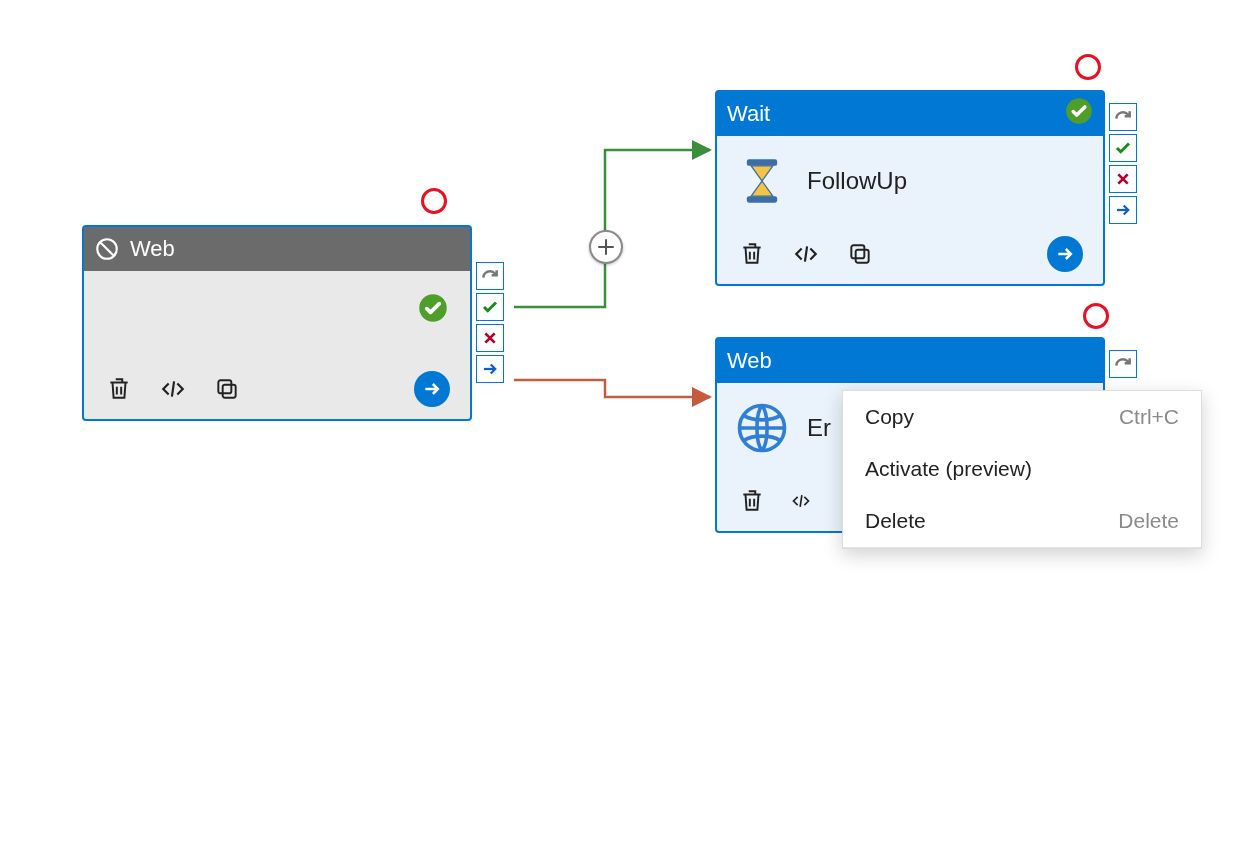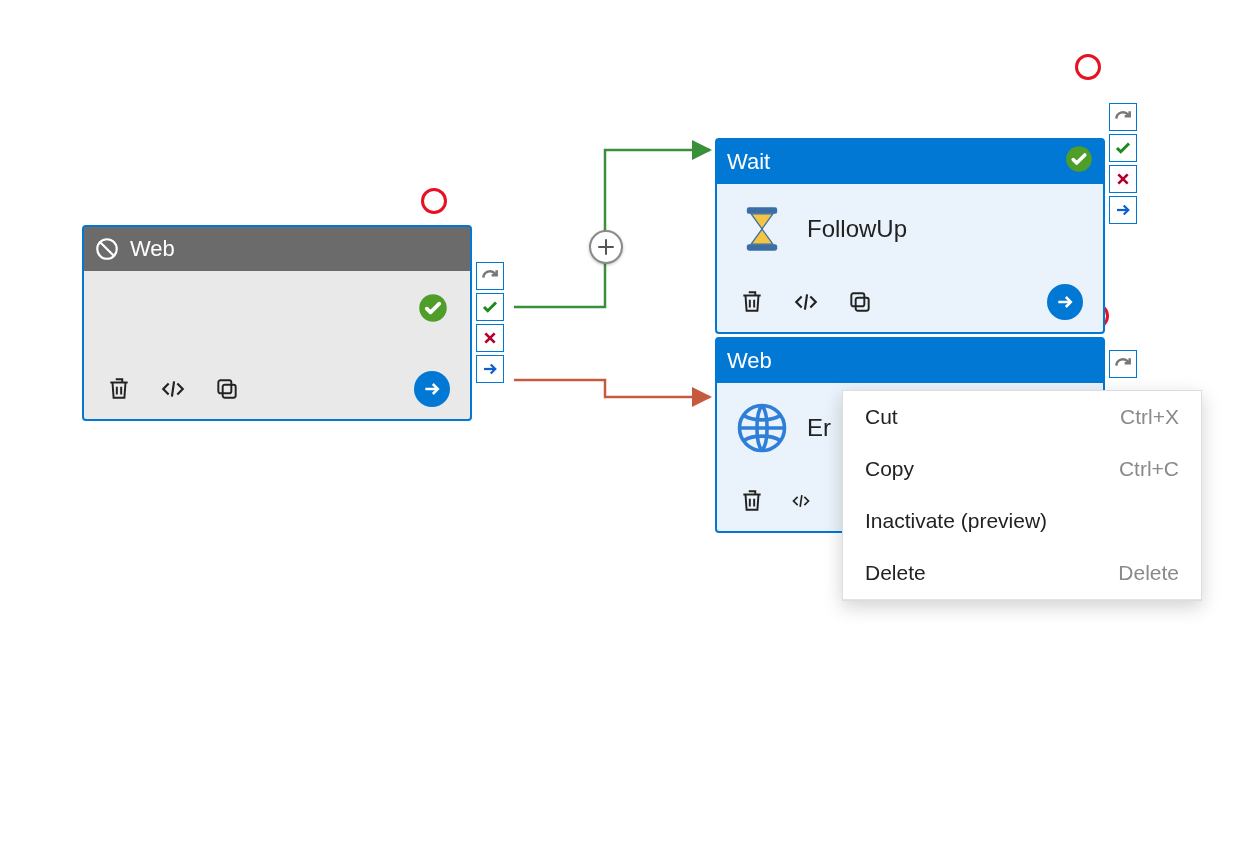--- a/index.html
+++ b/index.html
@@ -139,21 +139,21 @@
         </svg>
     </span>
     <span class="handle">
       <svg width="18" height="18" viewBox="0 0 24 24" fill="none" stroke="#0f5dd0" stroke-width="3">
           <path d="M4 12h14"></path>
           <path d="M13 6l6 6-6 6"></path>
         </svg>
     </span>
   </div>
 
-  <div class="node" style="left:715px; top:90px;margin-top:48px;">
+  <div class="node" style="left:715px; top:90px;">
     <div class="node-header">
       <span>Wait</span>
       <span style="margin-left:auto;">
         <svg width="28" height="28" viewBox="0 0 24 24">
             <circle cx="12" cy="12" r="11" fill="#4f9e2a"></circle>
             <path d="M7 12.5l3 3 7-7" stroke="#fff" stroke-width="3" fill="none" stroke-linecap="round" stroke-linejoin="round"></path>
           </svg>
       </span>
     </div>
     <div class="node-body">
@@ -271,29 +271,25 @@
     <span class="handle">
       <svg width="20" height="20" viewBox="0 0 24 24" fill="none" stroke="#777" stroke-width="3">
           <path d="M4 14a8 8 0 0 1 14-5l2 2"></path>
           <path d="M20 5v6h-6"></path>
         </svg>
     </span>
   </div>
 
   <div class="ctx-menu" style="left:842px; top:390px;">
     <div class="item">
-      <span>Cut</span>
-      <span class="kbd">Ctrl+X</span>
-    </div>
-    <div class="item">
       <span>Copy</span>
       <span class="kbd">Ctrl+C</span>
     </div>
     <div class="item">
-      <span>Inactivate (preview)</span>
+      <span>Activate (preview)</span>
       <span class="kbd"></span>
     </div>
     <div class="item">
       <span>Delete</span>
       <span class="kbd">Delete</span>
     </div>
     <div class="sep"></div>
   </div>
 
 </div>

